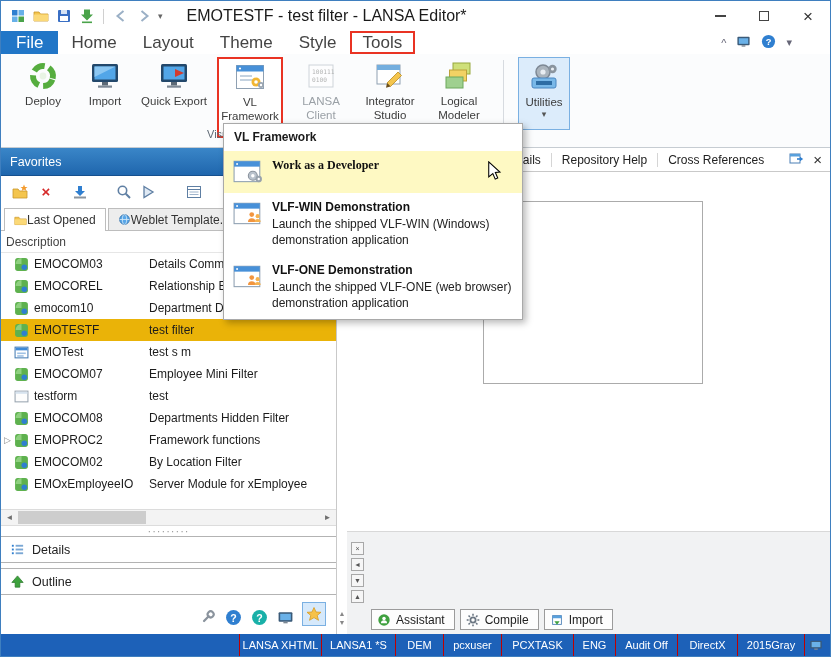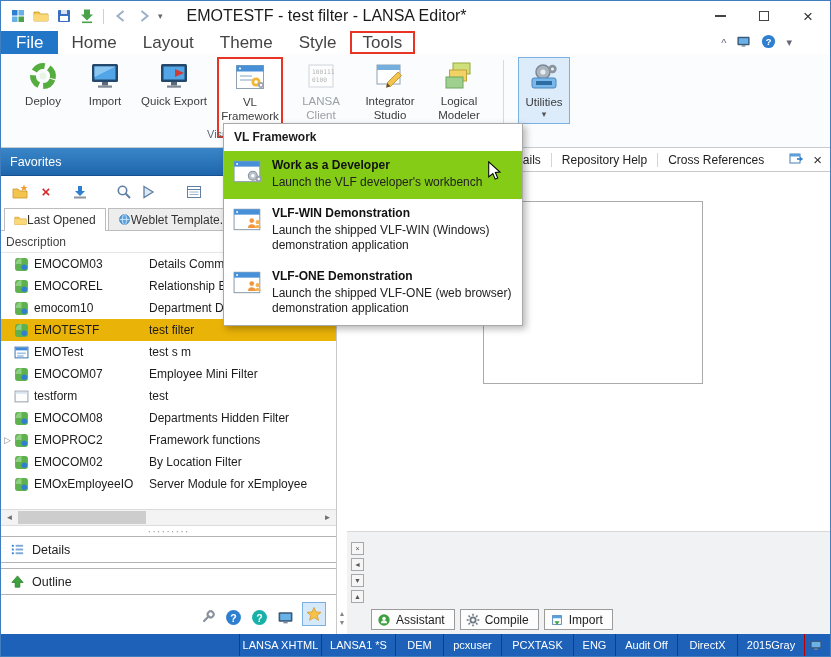--- a/index.html
+++ b/index.html
@@ -38,21 +38,21 @@
   .ribbon { position:absolute; top:53px; left:0; right:0; height:94px; background:#fbfcfd;
             border-bottom:1px solid #c6ccd2; }
   .ribbon-btns { display:flex; align-items:flex-start; padding:3px 0 0 16px; }
   .rbtn { display:flex; flex-direction:column; align-items:center; text-align:center;
           font-size:11.5px; color:#3c3c3c; line-height:1.2; padding-top:3px; margin-right:10px; }
   .rbtn svg { width:32px; height:32px; margin-bottom:3px; }
   .w52{width:52px} .w56{width:56px} .w62{width:62px} .w66{width:66px}
   .rbtn.disabled { color:#9aa0a6; }
   .rbtn.disabled svg { opacity:.55; }
   .rbtn.vlf { border:2px solid #e93323; background:#fff; padding:2px 1px 3px; }
-  .rbtn.util { background:#dcecfb; border:1px solid #7ab0e2; padding:3px 4px 3px; margin-left:8px; }
+  .rbtn.util { background:#dcecfb; border:1px solid #7ab0e2; padding:3px 4px 9px; margin-left:8px; }
   .rsep { width:1px; align-self:stretch; background:#d7dbe0; margin:3px 6px 8px; height:78px; }
   .caret { font-size:9px; color:#555; line-height:1.1; }
   .group-label { position:absolute; left:206px; top:74px; font-size:11px; color:#5f6a75; }
 
   
   .main { position:absolute; top:147px; left:0; right:0; bottom:22px; background:#fff; }
 
   
   .left { position:absolute; left:0; top:0; bottom:0; width:336px; background:#fff;
           border-right:1px solid #c9c9c9; display:flex; flex-direction:column; }
@@ -135,21 +135,21 @@
           white-space:nowrap; }
   .sseg.last { border-right:1px solid #c00000; }
   .sicon { margin-left:auto; display:flex; align-items:center; padding-right:7px; }
   .sicon svg { width:14px; height:14px; }
 
   
   .vlf-menu { position:absolute; left:222px; top:122px; width:300px; background:#fff;
               border:1px solid #a9a9a9; box-shadow:3px 3px 7px rgba(0,0,0,.28); z-index:60; }
   .vlf-header { padding:6px 10px 7px; font-weight:bold; font-size:12px; color:#1a1a1a; }
   .vlf-item { display:flex; gap:9px; padding:7px 8px 8px 9px; align-items:flex-start; }
-  .vlf-item.hl { background:#84cc16; }
+  .vlf-item.hl { background:#fef9c3;font-family:Liberation Serif, serif; }
   .vlf-ic { width:30px; height:26px; flex:none; margin-top:1px; }
   .vlf-title { font-weight:bold; font-size:12px; color:#111; margin-bottom:3px; }
   .vlf-desc { font-size:12px; color:#222; line-height:1.3; }
 
   .cursor { position:absolute; left:486px; top:160px; width:15px; height:21px; z-index:100; }
 </style>
 </head>
 <body>
 
 <svg width="0" height="0" style="position:absolute" aria-hidden="true">
@@ -746,21 +746,20 @@
   </div>
 
   <div class="vlf-menu">
     <div class="vlf-header">VL Framework</div>
     <div class="vlf-item hl">
       <svg class="vlf-ic">
           <use href="#i-vlfwin"></use>
         </svg>
       <div>
         <div class="vlf-title">Work as a Developer</div>
-        <div class="vlf-desc">Launch the VLF developer's workbench</div>
       </div>
     </div>
     <div class="vlf-item">
       <svg class="vlf-ic">
           <use href="#i-vlfdemo"></use>
         </svg>
       <div>
         <div class="vlf-title">VLF-WIN Demonstration</div>
         <div class="vlf-desc">Launch the shipped VLF-WIN (Windows) demonstration application</div>
       </div>

